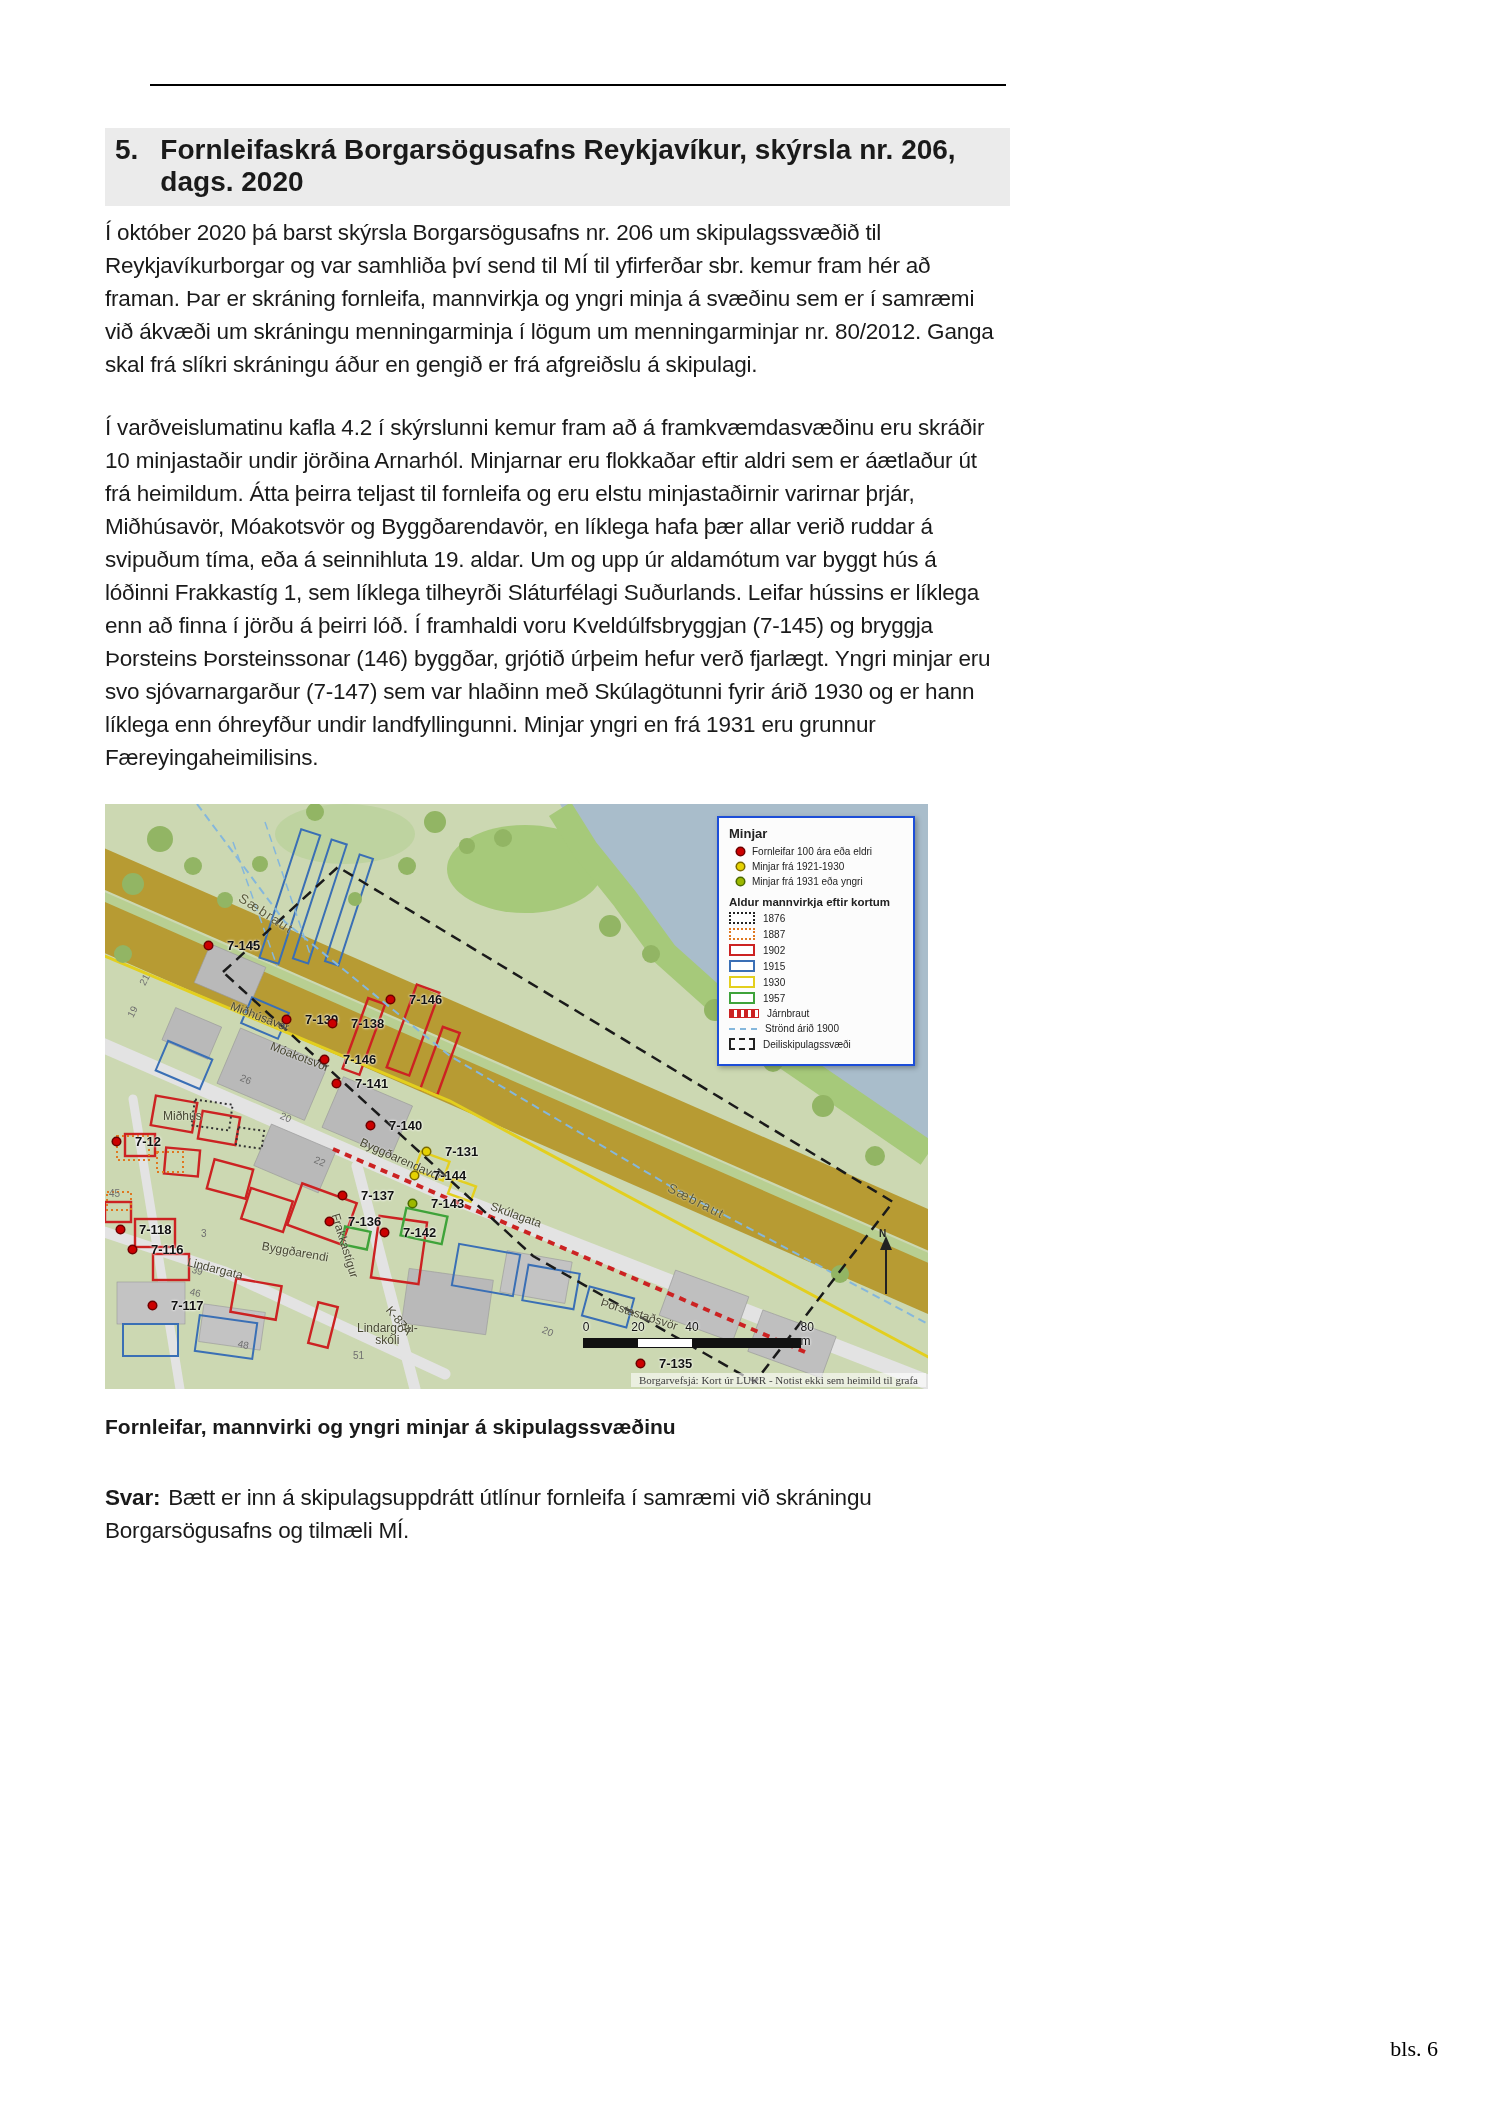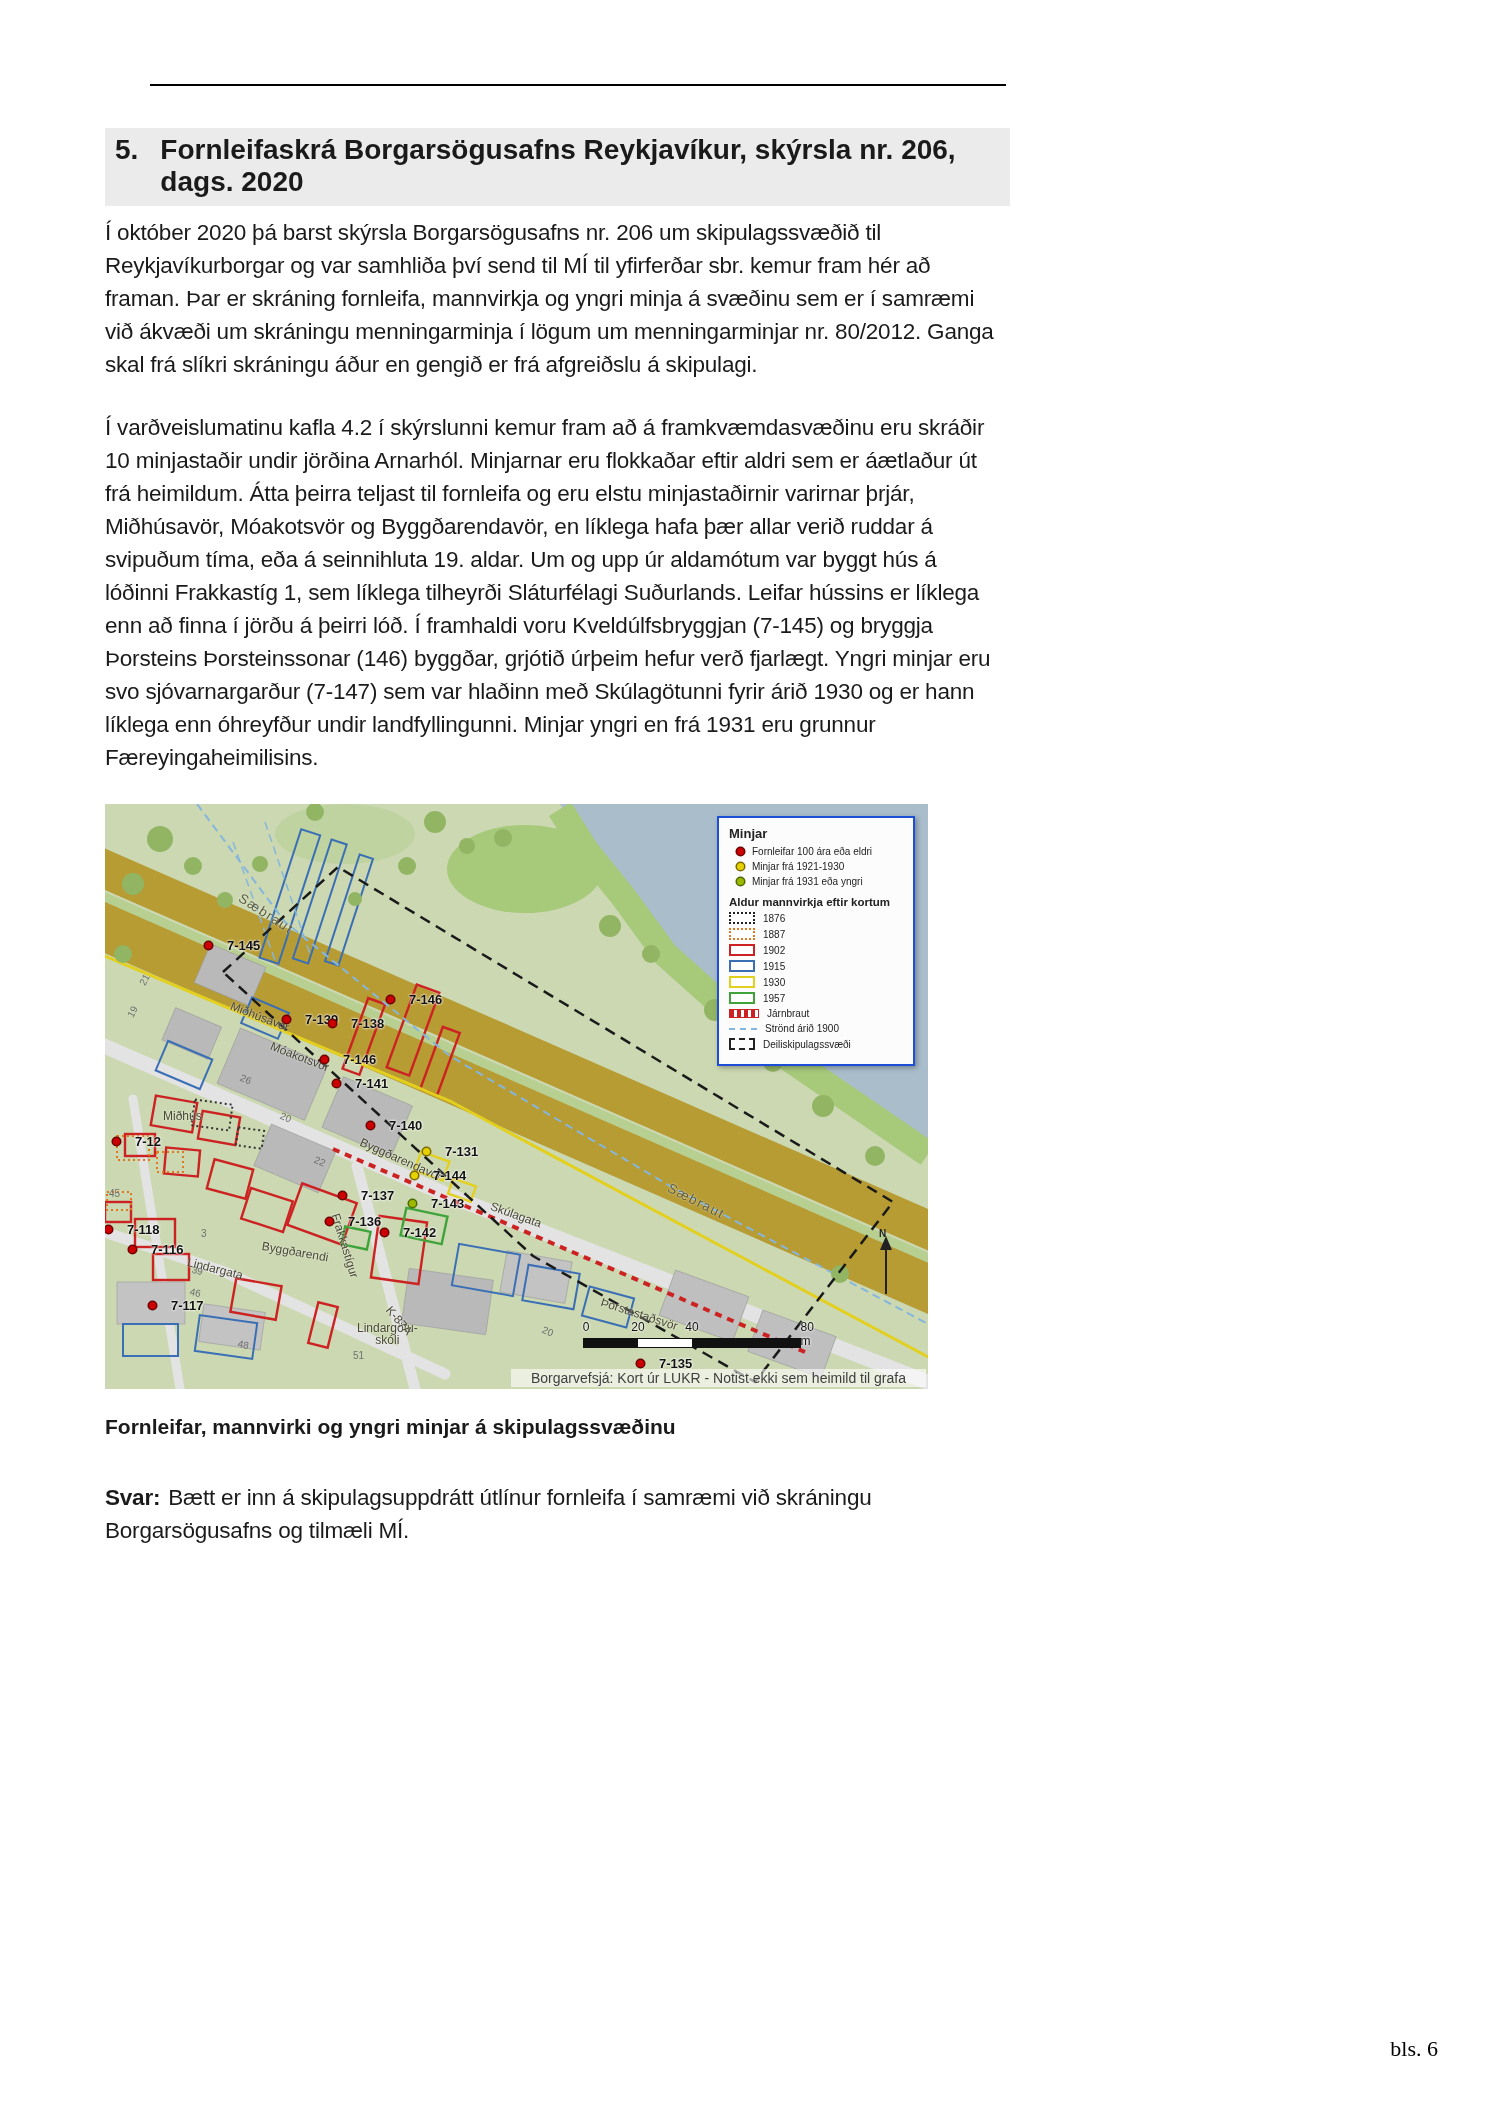--- a/index.html
+++ b/index.html
@@ -49,22 +49,22 @@
         background:repeating-linear-gradient(90deg,#cc2222 0 4px,#fff 4px 7px);}
   .lg-shore{width:28px;height:0;flex:0 0 auto;border-top:2px dashed #85b7dc;}
   .lg-plan{width:26px;height:12px;flex:0 0 auto;border:2px dashed #222;box-sizing:border-box;}
   
   .scalebar{position:absolute;left:478px;top:516px;width:240px;height:34px;font-size:12px;color:#111;}
   .scalebar .tick{position:absolute;top:0;transform:translateX(-50%);
         text-shadow:0 0 2px #fff,0 0 3px #fff;}
   .scalebar .bar{position:absolute;top:18px;left:0;width:216px;height:8px;
         border:1px solid #111;display:flex;background:#fff;}
   .scalebar .seg{height:100%;}
-  .attribution{position:absolute;right:2px;bottom:2px;font-size:14px;color:#3f3f3f;
-        background:rgba(255,255,255,.6);padding:1px 20px;}
+  .attribution{position:absolute;right:2px;bottom:2px;font-size:11px;color:#3f3f3f;
+        background:rgba(255,255,255,.6);padding:1px 8px;font-family:Liberation Serif, serif;}
   .north{position:absolute;left:770px;top:428px;width:22px;height:66px;}
   .north .n-label{position:absolute;left:4px;top:-4px;font-size:10px;font-weight:bold;color:#222;}
   .footer{position:absolute;right:62px;bottom:58px;font-family:"Liberation Serif",serif;
         font-size:22px;color:#000;}
 </style>
 </head>
 <body>
 
 <div class="page">
   <div class="top-rule"></div>
@@ -280,21 +280,21 @@
             <span class="pt-label">7-136</span>
           </div>
         <div class="pt" style="left:276px;top:421px;">
             <span class="dot d-red"></span>
             <span class="pt-label">7-142</span>
           </div>
         <div class="pt" style="left:8px;top:330px;">
             <span class="dot d-red"></span>
             <span class="pt-label">7-12</span>
           </div>
-        <div class="pt" style="left:0px;top:418px;">
+        <div class="pt" style="left:12px;top:418px;">
             <span class="dot d-red"></span>
             <span class="pt-label">7-118</span>
           </div>
         <div class="pt" style="left:24px;top:438px;">
             <span class="dot d-red"></span>
             <span class="pt-label">7-116</span>
           </div>
         <div class="pt" style="left:44px;top:494px;">
             <span class="dot d-red"></span>
             <span class="pt-label">7-117</span>

